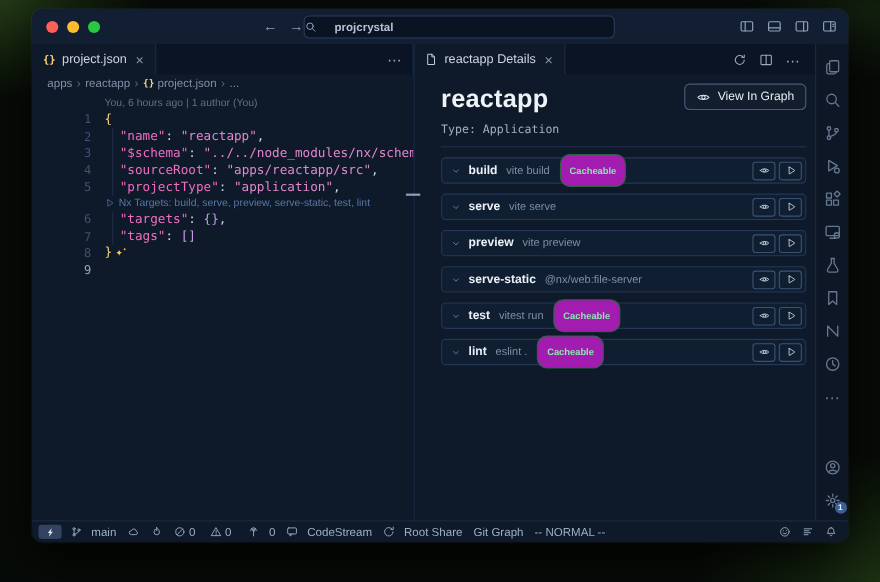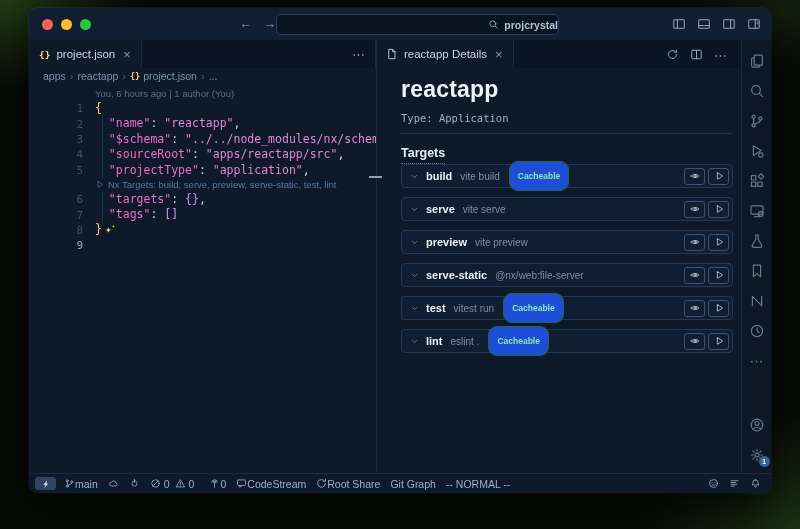--- a/index.html
+++ b/index.html
@@ -14,22 +14,22 @@
     border-radius:10px;overflow:hidden;color:#c9d5e3;
     box-shadow:0 16px 46px rgba(0,0,0,.8), 0 0 0 1px rgba(120,150,190,.12);}
 
   
   .titlebar{position:absolute;top:0;left:0;right:0;height:32px;background:#121e31;}
   .tl{position:absolute;left:13px;top:11px;display:flex;gap:8px;}
   .tl span{width:11px;height:11px;border-radius:50%;display:block;}
   .nav{position:absolute;left:210px;top:8px;display:flex;gap:11px;color:#8b9cb3;font-size:13px;}
   .nav .ic{cursor:default;}
   .searchbox{position:absolute;left:247px;top:6px;width:281px;height:19px;background:#0a1322;
-    border:1px solid #2b3d5a;border-radius:5px;display:flex;align-items:center;justify-content:flex-end;
-    gap:5px;font-size:10.5px;color:#b4c2d4;font-weight:bold;}
+    border:1px solid #2b3d5a;border-radius:5px;display:flex;align-items:center;justify-content:flex-start;
+    gap:16px;font-size:10.5px;color:#b4c2d4;font-weight:bold;}
   .searchbox .ic{width:11px;height:11px;color:#9fb0c4;}
   .laybtns{position:absolute;right:10px;top:9px;display:flex;gap:11px;color:#94a4ba;}
   .laybtns .ic{width:14px;height:14px;}
 
   
   .tabs{position:absolute;top:32px;left:0;right:30px;height:28px;background:#0a1424;
     border-bottom:1px solid #1b2b44;display:flex;}
   .tgl{width:347px;display:flex;align-items:stretch;border-right:1px solid #1b2b44;box-sizing:border-box;}
   .tgr{width:365px;display:flex;align-items:stretch;}
   .tab{display:flex;align-items:center;gap:6px;padding:0 10px;background:#0e1929;
@@ -83,21 +83,21 @@
   .meta{font-family:"DejaVu Sans Mono",monospace;font-size:10.5px;color:#9fb2c6;line-height:14px;}
   .panel hr{border:none;border-top:1px solid #20314e;margin:8px 0 9px;}
   .theading{display:inline-block;font-size:12.5px;font-weight:bold;color:#e9eff6;
     border-bottom:1px dotted #5d6f8a;padding-bottom:3px;}
   .tlist{}
   .trow{height:22px;border:1px solid #243755;border-radius:4px;background:#101e32;
     margin-bottom:9px;display:flex;align-items:center;padding:0 3px 0 8px;}
   .trow .chev{width:9px;height:9px;color:#8b9cb2;margin-right:7px;flex:none;}
   .trow .nm{font-size:11px;font-weight:bold;color:#ecf1f7;margin-right:8px;}
   .trow .cmd{font-size:10px;color:#7e8fa6;}
-  .badge{margin-left:9px;font-size:8.5px;font-weight:bold;color:#8ae6ae;background:#1d4ed8;
+  .badge{margin-left:9px;font-size:8.5px;font-weight:bold;color:#8ae6ae;background:#a21caf;
     border:1px solid #2d6245;border-radius:9px;padding:10px 8px;line-height:1;}
   .trow .sp{flex:1;}
   .ibtn{width:19px;height:15px;border:1px solid #3d5271;border-radius:3px;display:flex;
     align-items:center;justify-content:center;color:#d3dde9;margin-left:3px;flex:none;}
   .ibtn .ic{width:10px;height:10px;}
 
   
   .act{position:absolute;top:32px;right:0;width:30px;bottom:19px;background:#0d1726;
     border-left:1px solid #1b2b44;display:flex;flex-direction:column;align-items:center;
     padding-top:6px;box-sizing:border-box;}
@@ -106,21 +106,21 @@
   .slot .ic{width:16px;height:16px;}
   .slot.txt{font-size:14px;color:#66788f;}
   .actbottom{margin-top:auto;display:flex;flex-direction:column;align-items:center;padding-bottom:4px;}
   .abadge{position:absolute;right:2px;bottom:3px;min-width:11px;height:11px;border-radius:6px;
     background:#3e5f93;color:#e6eefa;font-size:7.5px;font-weight:bold;display:flex;
     align-items:center;justify-content:center;}
 
   
   .status{position:absolute;bottom:0;left:0;right:0;height:19px;background:#0e1929;
     border-top:1px solid #1b2b44;display:flex;align-items:center;font-size:10.5px;color:#9dafc4;}
-  .st-item{display:flex;align-items:center;gap:0;padding:0 5px;height:100%;}
+  .st-item{display:flex;align-items:center;gap:8px;padding:0 5px;height:100%;}
   .st-item .ic{width:11px;height:11px;}
   .st-item.remote{background:#31435e;border-radius:3px;height:13px;width:21px;
     justify-content:center;margin:0 3px 0 6px;padding:0;color:#d6e0ec;}
   .st-item.remote .ic{width:10px;height:10px;}
   .st-part{display:flex;align-items:center;gap:3px;margin-right:5px;}
   .st-right{margin-left:auto;display:flex;align-items:center;padding-right:5px;}
   .ic{display:inline-flex;}
   .ic svg{width:100%;height:100%;display:block;}
 </style>
 </head>
@@ -283,28 +283,34 @@
             <span class="ct"></span>
           </div>
         </div>
     </div>
 
     <div class="vdivider"></div>
     <div class="sash-dash"></div>
 
     <div class="panel">
       <h1>reactapp</h1>
+      <div class="vgraph">
+        <span class="ic">
+            <svg viewBox="0 0 16 16" fill="none" stroke="currentColor" stroke-width="1.2" stroke-linecap="round" stroke-linejoin="round">
+              <path d="M1.8 8C4.2 4.8 11.8 4.8 14.2 8 11.8 11.2 4.2 11.2 1.8 8z"></path>
+              <circle cx="8" cy="8" r="1.9"></circle>
+            </svg>
+          </span>
+        <span>View In Graph</span>
+      </div>
       <div class="meta">
         <span>Type:</span>
         <span>Application</span>
       </div>
       <hr>
-      <div>
-        <span class="theading">Targets</span>
-      </div>
       <div class="tlist" id="tlist">
           <div class="trow">
             <span class="ic chev">
               <svg viewBox="0 0 16 16" fill="none" stroke="currentColor" stroke-width="1.2" stroke-linecap="round" stroke-linejoin="round">
                 <path d="M4.2 6.2 8 10l3.8-3.8"></path>
               </svg>
             </span>
             <span class="nm">build</span>
             <span class="cmd">vite build</span>
             <span class="badge">Cacheable</span>

